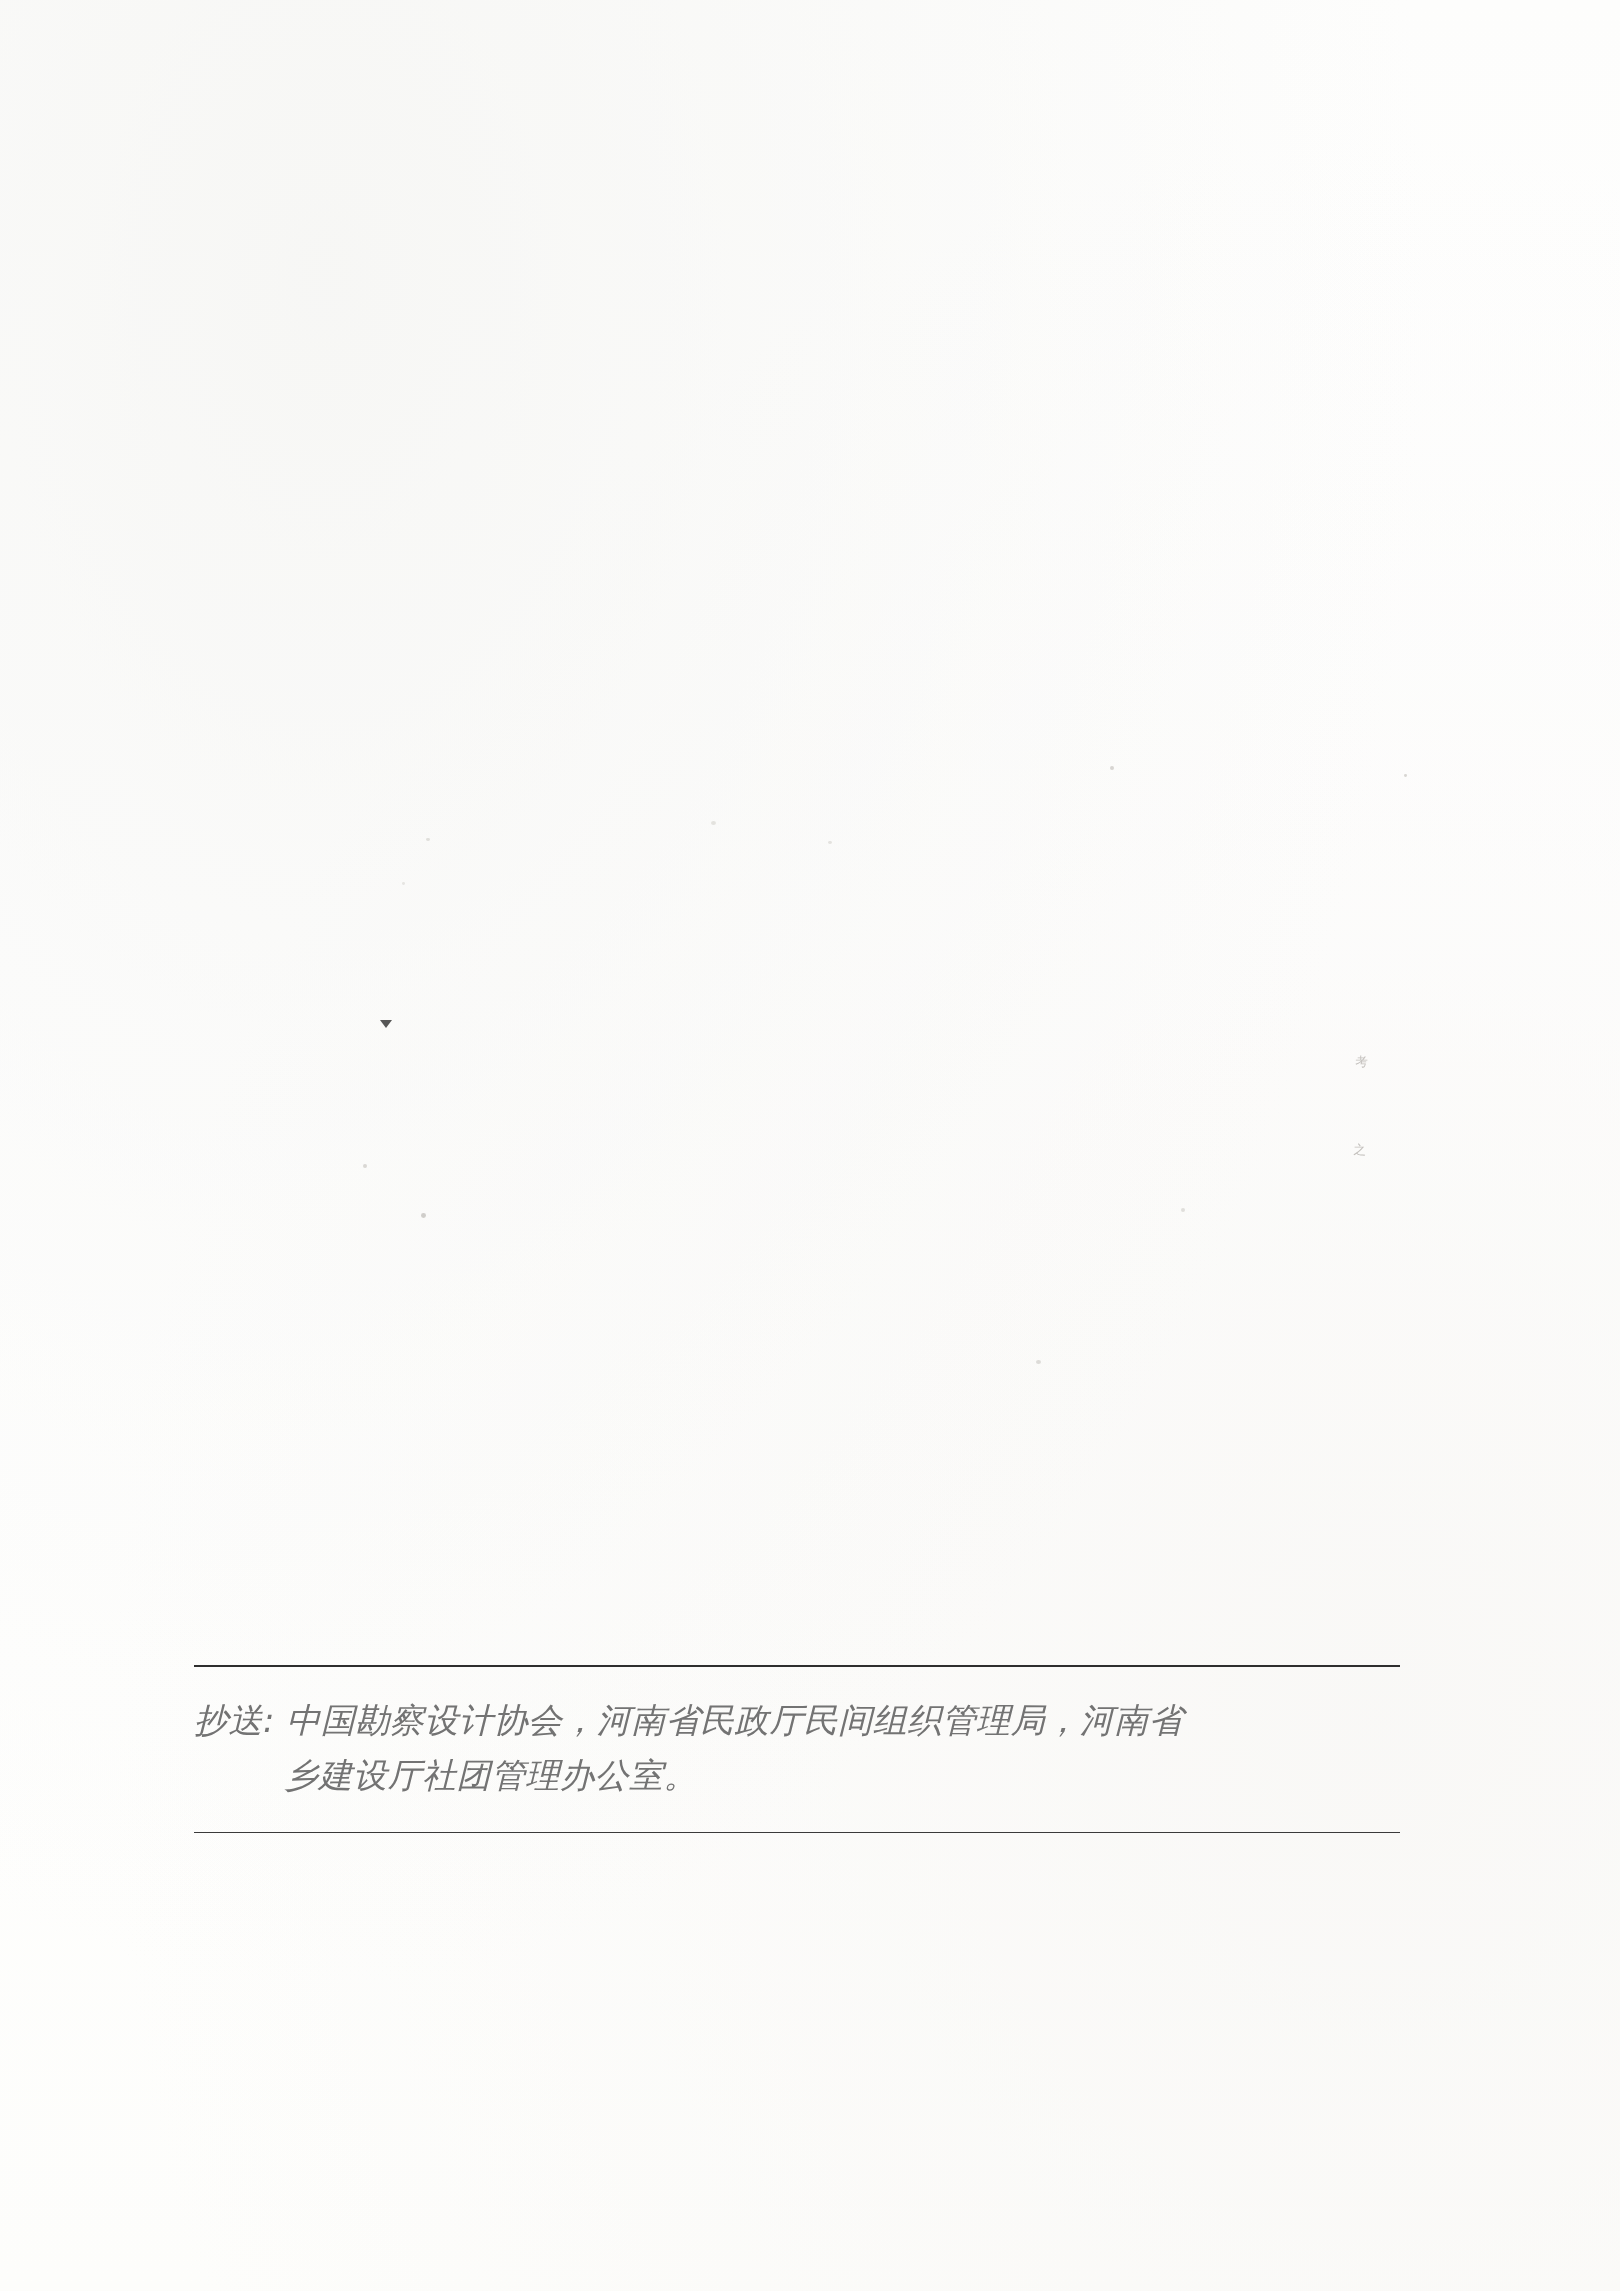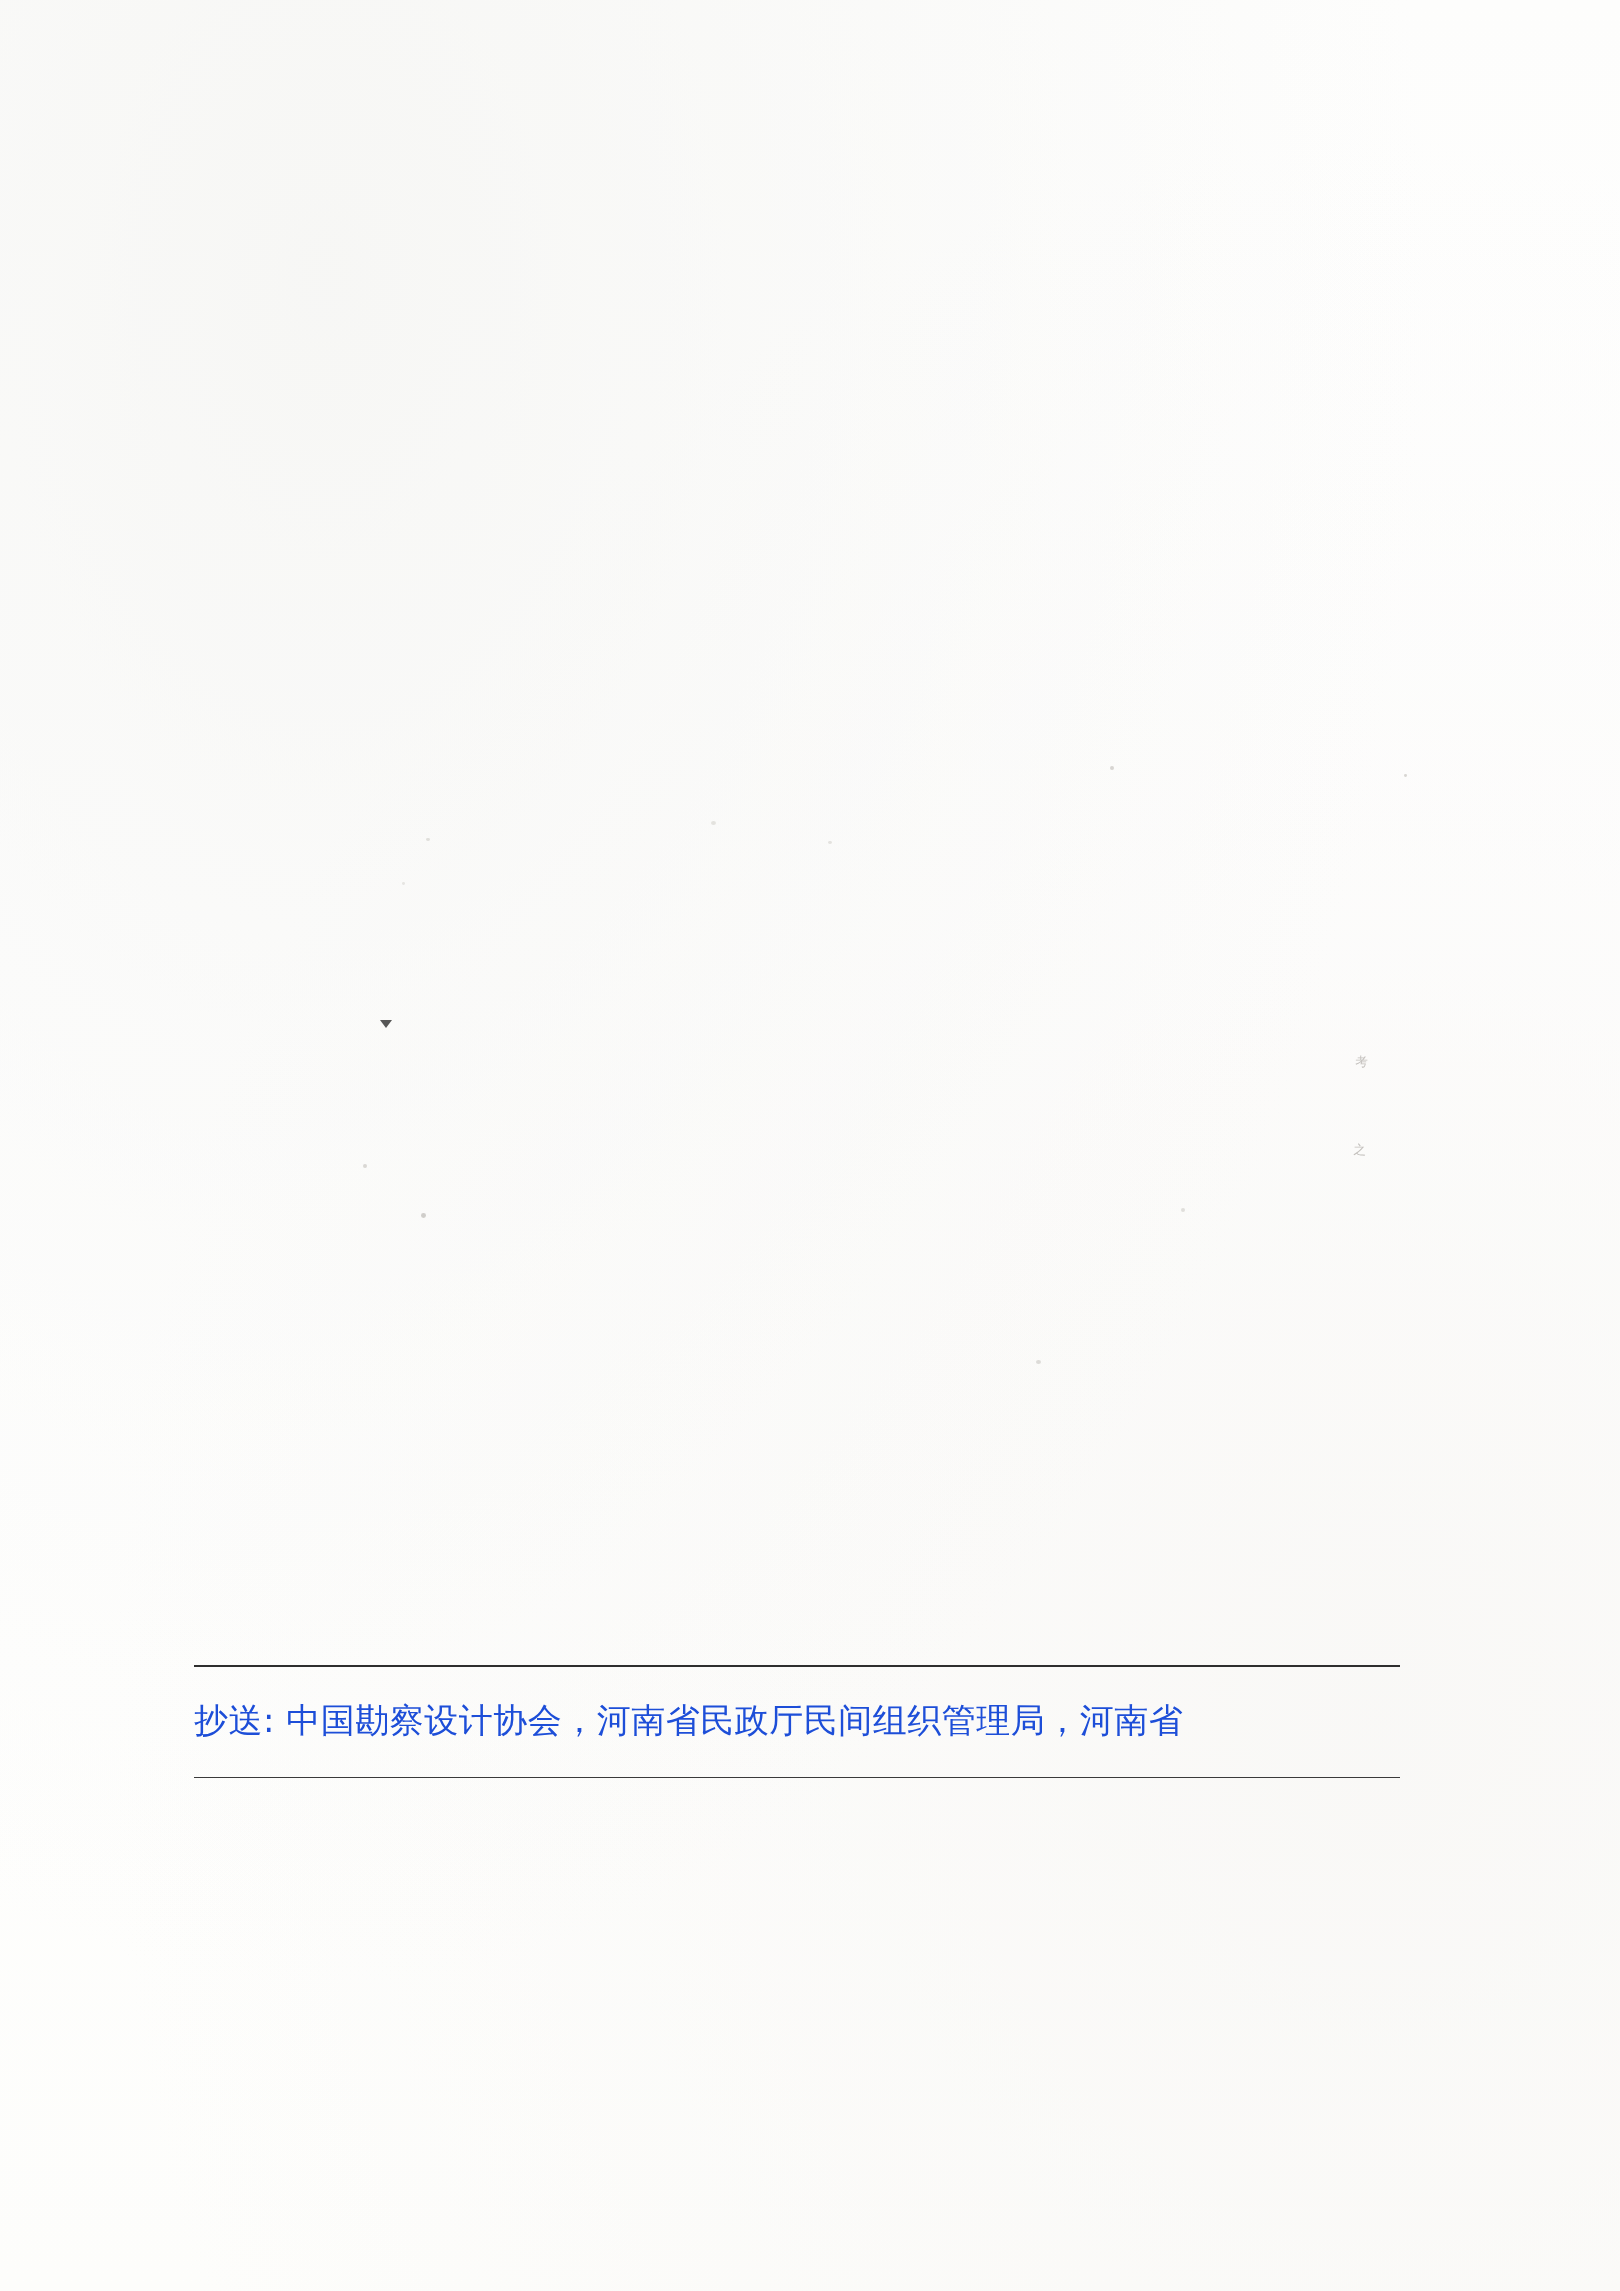--- a/index.html
+++ b/index.html
@@ -67,23 +67,24 @@
     height: 1px;
     background: #3a3a3a;
   }
   .cc-body {
     padding: 25.5px 0 29px 0;
   }
   .cc-line {
     font-family: "DejaVu Sans", sans-serif;
     font-size: 34px;
     line-height: 1.62;
-    color: #1d4ed8;
+    color: #737373;
     letter-spacing: 0.5px;
     white-space: nowrap;
+    font-style: italic;
   }
   .cc-line.indent {
     padding-left: 90px;
   }
 </style>
 </head>
 <body>
 
 <div class="page">
 
@@ -102,18 +103,19 @@
 
   <div class="triangle-mark" style="left:380px; top:1020px;"></div>
 
   <div class="faint-mark" style="left:1355px; top:1045px;">考</div>
   <div class="faint-mark" style="left:1353px; top:1132px;">之</div>
 
   <div class="footer-block">
     <div class="rule"></div>
     <div class="cc-body">
       <div class="cc-line">抄送: 中国勘察设计协会，河南省民政厅民间组织管理局，河南省</div>
+      <div class="cc-line indent">乡建设厅社团管理办公室。</div>
     </div>
     <div class="rule thin"></div>
   </div>
 
 </div>
 
 
 </body></html>

